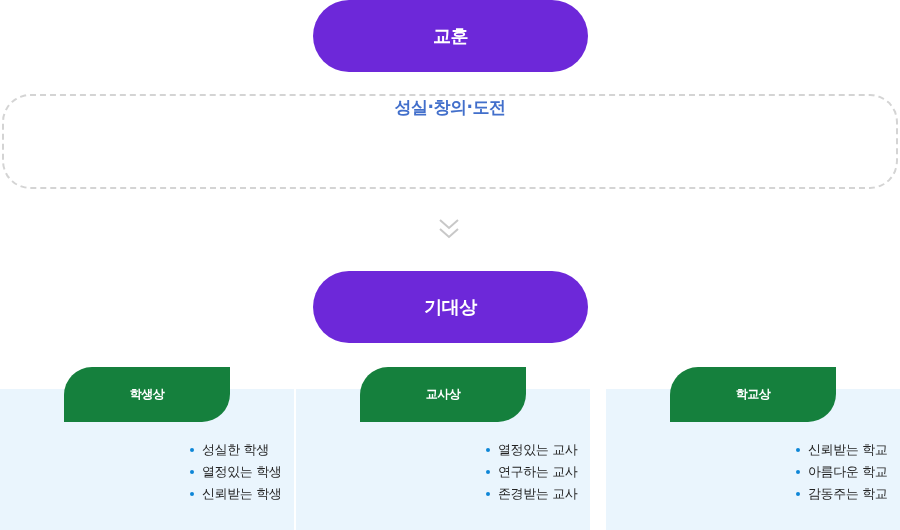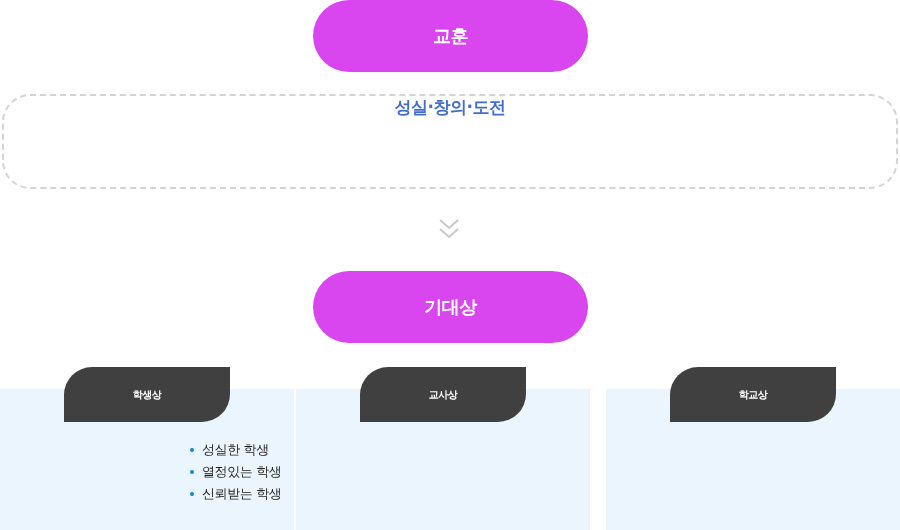--- a/index.html
+++ b/index.html
@@ -3,21 +3,21 @@
   <meta charset="utf-8">
   <style>
     html, body { margin: 0; padding: 0; }
     body {
       width: 900px; height: 530px; position: relative; overflow: hidden;
       background: #ffffff;
       font-family: "DejaVu Sans", "Liberation Sans", sans-serif;
     }
     .pill {
       position: absolute; left: 313px; width: 275px; height: 72px;
-      border-radius: 36px; background: #d946ef;
+      border-radius: 36px; background: #6d28d9;
       color: #ffffff; font-size: 18px; font-weight: bold;
       display: flex; align-items: center; justify-content: center;
       letter-spacing: -0.5px;
     }
     .pill.motto { top: 0; }
     .pill.vision { top: 271px; }
     .dashed {
       position: absolute; left: 2px; top: 94px; width: 892px; height: 91px;
       border: 2px dashed #d4d4d4; border-radius: 28px;
       display: flex; justify-content: center;
@@ -30,21 +30,21 @@
     }
     .card {
       position: absolute; top: 389px; width: 294px; height: 141px;
       background: #eaf5fd;
     }
     .card.c1 { left: 0; }
     .card.c2 { left: 296px; }
     .card.c3 { left: 606px; }
     .tab {
       position: absolute; top: -22px; left: 64px; width: 166px; height: 55px;
-      background: #404040; color: #fff; font-size: 10px; font-weight: bold;
+      background: #15803d; color: #fff; font-size: 12px; font-weight: bold;
       border-radius: 28px 0 28px 0;
       display: flex; align-items: center; justify-content: center;
       letter-spacing: -0.5px;
     }
     ul.items {
       list-style: none; margin: 0; padding: 0;
       position: absolute; top: 50px; left: 0; right: 0;
       display: flex; flex-direction: column; align-items: flex-end;
     }
     ul.items li {
@@ -84,19 +84,29 @@
     <li>성실한 학생</li>
     <li>열정있는 학생</li>
     <li>신뢰받는 학생</li>
   </ul>
 </div>
 
 <div class="card c2">
   <div class="tab">
     <span>교사상</span>
   </div>
+  <ul class="items">
+    <li>열정있는 교사</li>
+    <li>연구하는 교사</li>
+    <li>존경받는 교사</li>
+  </ul>
 </div>
 
 <div class="card c3">
   <div class="tab">
     <span>학교상</span>
   </div>
+  <ul class="items">
+    <li>신뢰받는 학교</li>
+    <li>아름다운 학교</li>
+    <li>감동주는 학교</li>
+  </ul>
 </div>
 
 </body></html>

